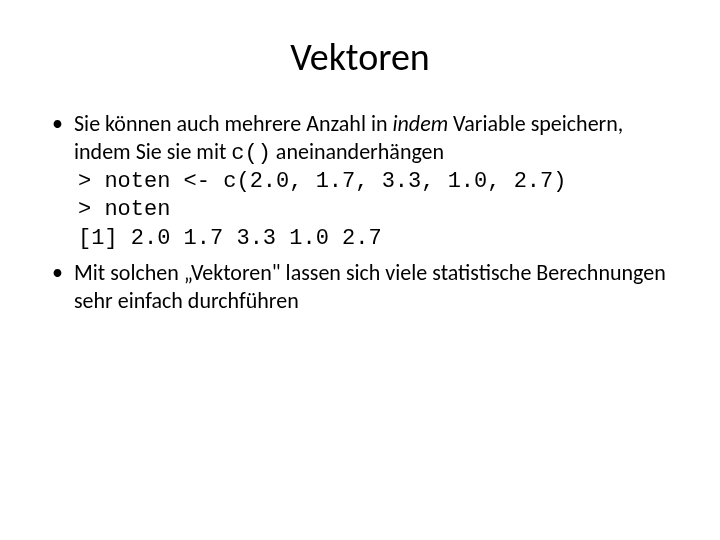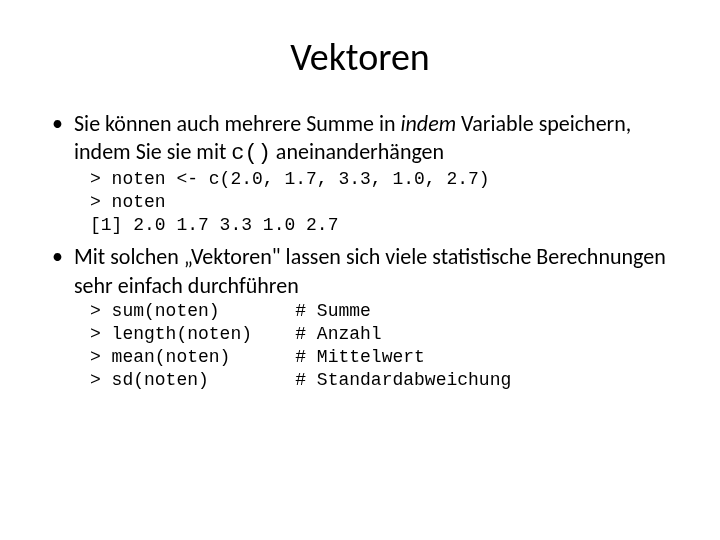--- a/index.html
+++ b/index.html
@@ -2,37 +2,33 @@
 <html><head>
 <meta charset="utf-8">
 <style>
   * { margin: 0; padding: 0; box-sizing: border-box; }
   html, body { width: 720px; height: 540px; background: #fff; font-family: Calibri, Arial, sans-serif; color: #000; }
   .slide { width: 720px; height: 432px; padding: 28px 48px 28px 48px; }
   .title { text-align: center; font-size: 38px; font-weight: 400; margin-bottom: 30px; margin-top: 6px; }
   .bullets { list-style: none; }
   .bullets > li { position: relative; padding-left: 26px; font-size: 22px; line-height: 1.28; margin-bottom: 6px; }
   .bullets > li::before { content: "•"; position: absolute; left: 4px; top: 0; }
-  .codeblock { font-family: Consolas, "Courier New", monospace; font-size: 18px; line-height: 1.28; white-space: pre; margin-left: 16px; }
+  .codeblock { font-family: Consolas, "Courier New", monospace; font-size: 22px; line-height: 1.28; white-space: pre; margin-left: 4px; }
   .mono { font-family: Consolas, "Courier New", monospace; }
   .em { font-style: italic; }
 </style>
 </head>
 <body>
 
 <div class="slide">
   <h1 class="title">Vektoren</h1>
   <ul class="bullets">
     <li>
-      <span>Sie können auch mehrere Summe in </span><span class="em">indem</span><span> Variable speichern, indem Sie sie mit </span><span class="mono">c()</span><span> aneinanderhängen</span>
+      <span>Sie können auch mehrere Anzahl in </span><span class="em">indem</span><span> Variable speichern, indem Sie sie mit </span><span class="mono">c()</span><span> aneinanderhängen</span>
       <div class="codeblock">&gt; noten &lt;- c(2.0, 1.7, 3.3, 1.0, 2.7)
 &gt; noten
 [1] 2.0 1.7 3.3 1.0 2.7</div>
     </li>
     <li>
       <span>Mit solchen „Vektoren" lassen sich viele statistische Berechnungen sehr einfach durchführen</span>
-      <div class="codeblock">&gt; sum(noten)       # Summe
-&gt; length(noten)    # Anzahl
-&gt; mean(noten)      # Mittelwert
-&gt; sd(noten)        # Standardabweichung</div>
     </li>
   </ul>
 </div>
 
 </body></html>

